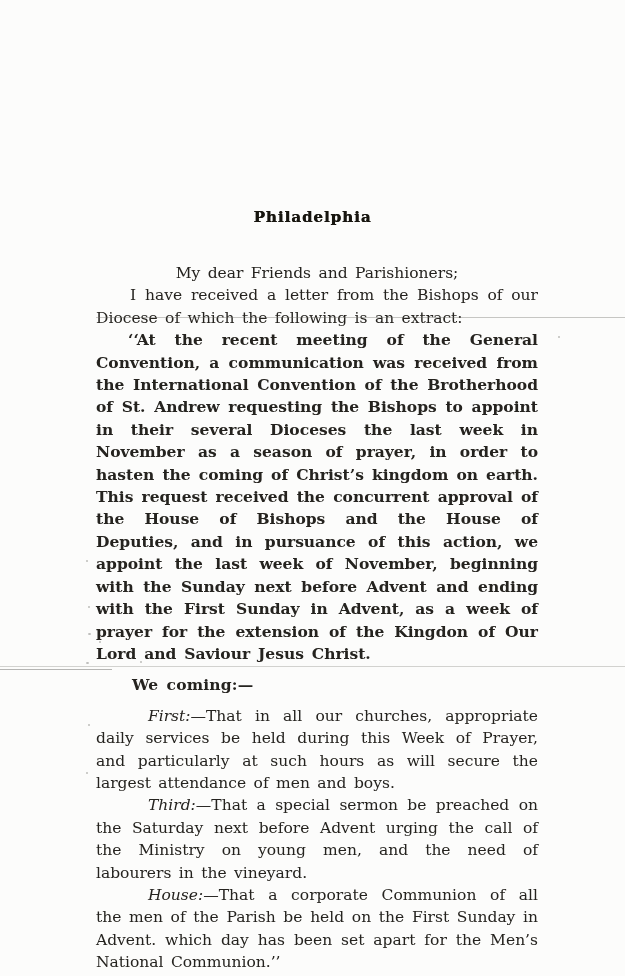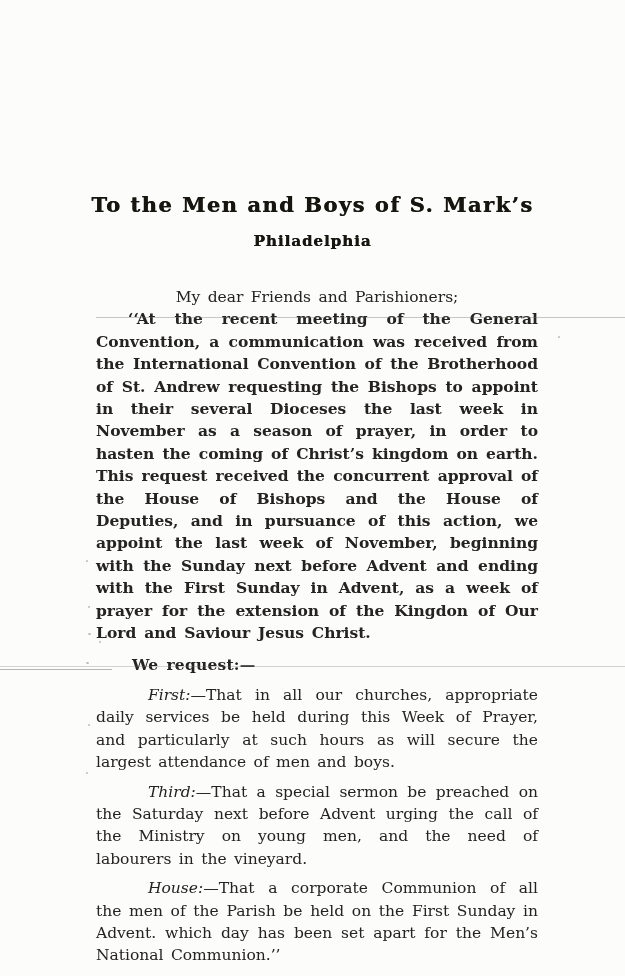--- a/index.html
+++ b/index.html
@@ -63,21 +63,21 @@
   .body-text p{margin:0;}
   p.salutation{text-align:center;}
   p.indent{text-indent:34px;}
   p.extract{text-indent:32px;font-weight:bold;}
   p.request-heading{
     margin:9px 0 8px 36px;
     text-align:left;
     font-weight:700;
     letter-spacing:0.2px;
   }
-  p.request{text-indent:52px;margin-top:7px;}
+  p.request{text-indent:52px;}
   p.request i{font-style:italic;}
 </style>
 </head>
 <body>
 
 <div class="page">
 
   <div class="scanline l1"></div>
   <div class="scanline l2"></div>
   <div class="scanline l3"></div>
@@ -85,28 +85,28 @@
   <div class="speck s2"></div>
   <div class="speck s3"></div>
   <div class="speck s4"></div>
   <div class="speck s5"></div>
   <div class="speck s6"></div>
   <div class="speck s7"></div>
   <div class="speck s8"></div>
   <div class="speck s9"></div>
 
   <div class="title-block">
-    <h1 class="title gothic">To the Men and Boys of S. Mark’s</h1>
     <h2 class="subtitle gothic">Philadelphia</h2>
   </div>
 
   <div class="body-text">
     <p class="salutation">My dear Friends and Parishioners;</p>
+    <p class="indent">I have received a letter from the Bishops of our Diocese of which the following is an extract:</p>
     <p class="extract">‘‘At the recent meeting of the General Convention, a communication was received from the International Convention of the Brotherhood of St. Andrew requesting the Bishops to appoint in their several Dioceses the last week in November as a season of prayer, in order to hasten the coming of Christ’s kingdom on earth.  This request received the concurrent approval of the House of Bishops and the House of Deputies, and in pursuance of this action, we appoint the last week of November, beginning with the Sunday next before Advent and ending with the First Sunday in Advent, as a week of prayer for the extension of the Kingdon of Our Lord and Saviour Jesus Christ.</p>
-    <p class="request-heading">We request:—</p>
+    <p class="request-heading">We coming:—</p>
 
     <p class="request"><i>First:</i><span>—That in all our churches, appropriate daily services be held during this Week of Prayer, and particularly at such hours as will secure the largest attendance of men and boys.</span></p>
 
     <p class="request"><i>Third:</i><span>—That a special sermon be preached on the Saturday next before Advent urging the call of the Ministry on young men, and the need of labourers in the vineyard.</span></p>
 
     <p class="request"><i>House:</i><span>—That a corporate Communion of all the men of the Parish be held on the First Sunday in Advent. which day has been set apart for the Men’s National Communion.’’</span></p>
   </div>
 
 </div>
 

